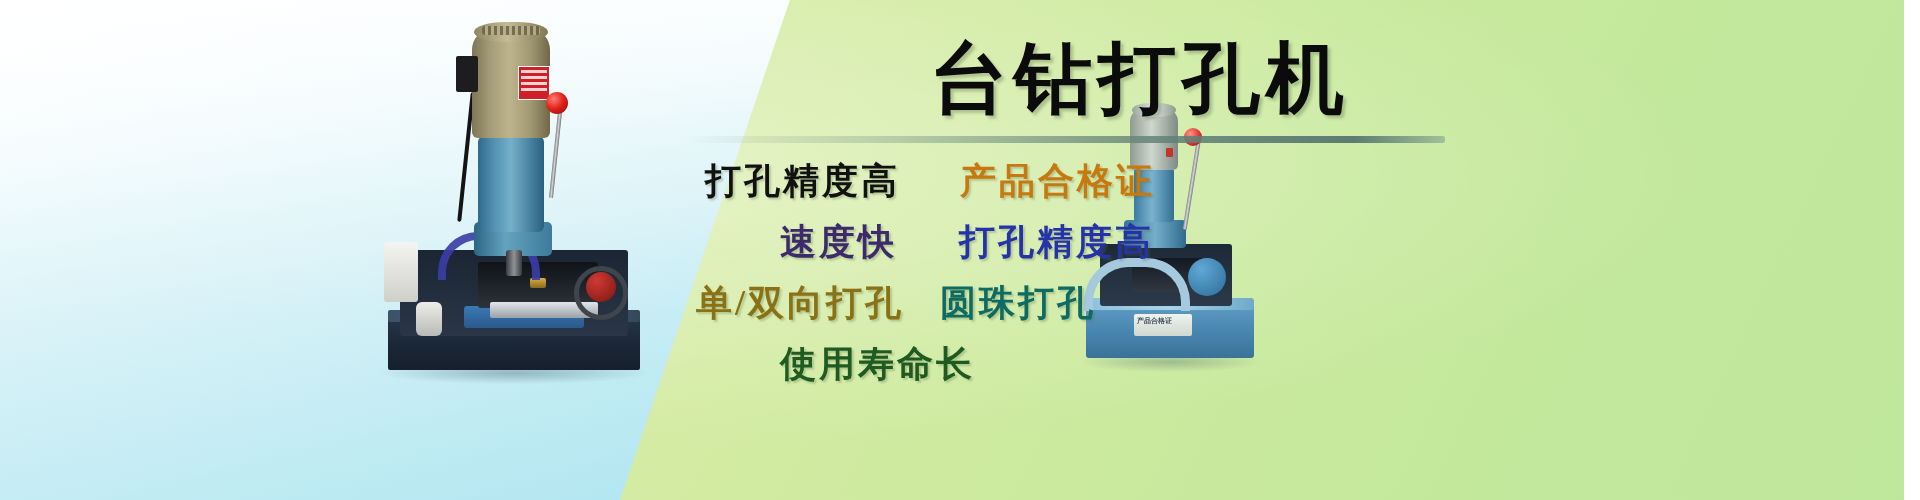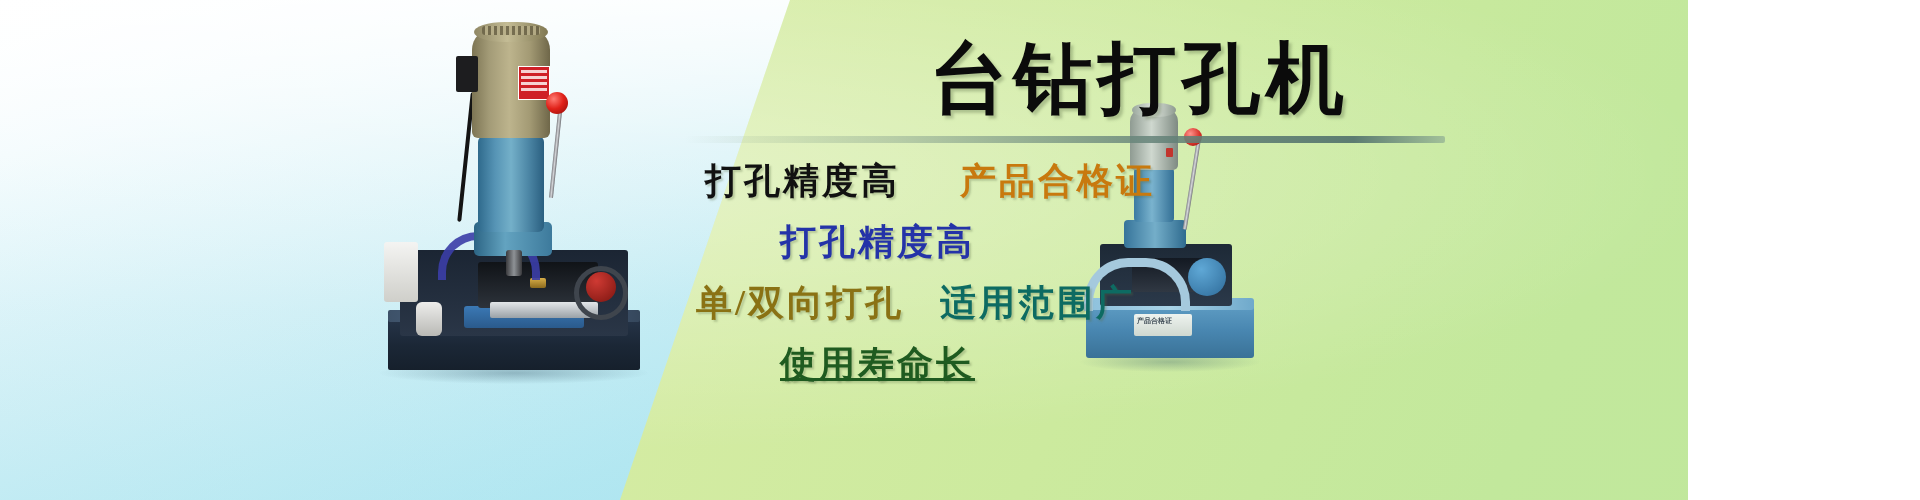--- a/index.html
+++ b/index.html
@@ -1,21 +1,21 @@
 <!DOCTYPE html>
 <html><head>
 <meta charset="utf-8">
 <style>
   html,body{margin:0;padding:0;}
   body{
     width:1920px;height:500px;overflow:hidden;
     font-family:"Liberation Serif","DejaVu Serif",serif;
   }
   .banner{
-    position:relative;width:1688px;height:500px;overflow:hidden;
+    position:relative;width:1904px;height:500px;overflow:hidden;
     background:linear-gradient(160deg,#ffffff 0%,#f2fbfd 14%,#d8f2f7 38%,#b9e9f2 62%,#a6e2ee 82%,#b6e6ef 100%);
   }
   
   .bg-wash{
     position:absolute;inset:0;
     background:linear-gradient(to bottom,rgba(255,255,255,.85) 0%,rgba(255,255,255,.25) 30%,rgba(150,220,235,.10) 62%,rgba(160,225,238,.28) 100%);
     pointer-events:none;
   }
 
   
@@ -189,27 +189,28 @@
   <div class="divider"></div>
 
   <div class="features">
 
     <div class="frow row1">
       <span class="feat f-a" style="color: rgb(17, 17, 17);">打孔精度高</span>
       <span class="feat f-b" style="color: rgb(200, 121, 14);">产品合格证</span>
     </div>
 
     <div class="frow row2">
+      <span class="feat f-a" style="color: rgb(60, 42, 107);">速度快</span>
       <span class="feat f-b" style="color: rgb(36, 51, 168);">打孔精度高</span>
     </div>
 
     <div class="frow row3">
       <span class="feat f-a" style="color: rgb(138, 114, 20);">单/双向打孔</span>
-      <span class="feat f-b" style="color: rgb(13, 107, 98);">适用范围广</span>
+      <span class="feat f-b" style="color: rgb(13, 107, 98);">圆珠打孔</span>
     </div>
 
     <div class="frow row4">
-      <span class="feat f-a" style="color: rgb(31, 91, 32); text-decoration: underline;">使用寿命长</span>
+      <span class="feat f-a" style="color: rgb(31, 91, 32);">使用寿命长</span>
     </div>
 
   </div>
 
 </div>
 
 </body></html>

